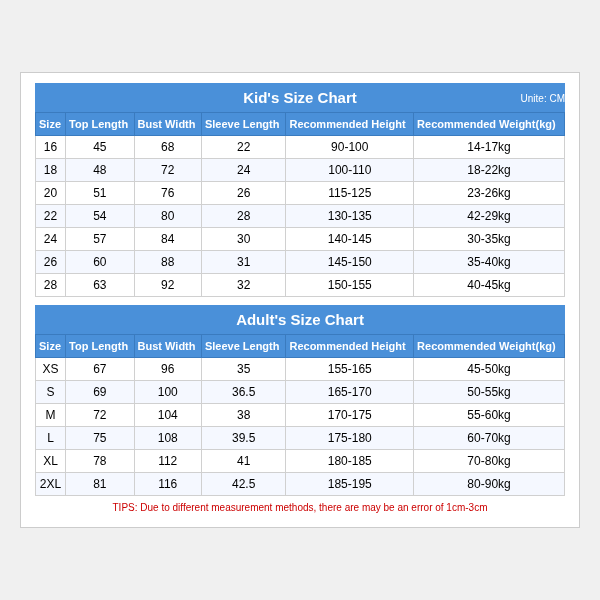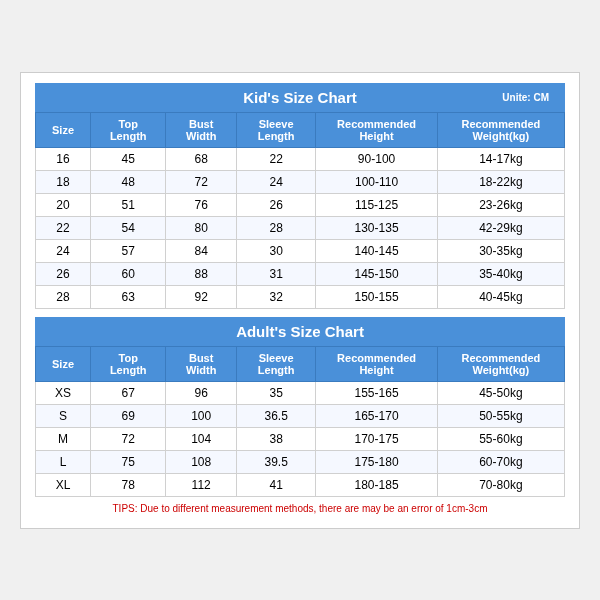--- a/index.html
+++ b/index.html
@@ -22,36 +22,36 @@
       text-align: center;
       font-size: 15px;
       font-weight: bold;
       background: #4a90d9;
       color: #fff;
       padding: 6px 0;
       position: relative;
     }
     .unit-label {
       position: absolute;
-      right: 16px;
+      right: 0;
       top: 50%;
       transform: translateY(-50%);
       font-size: 10px;
-      font-weight: bold;
+      font-weight: normal;
     }
     table {
       width: 100%;
       border-collapse: collapse;
       font-size: 12px;
     }
     table th {
       background: #4a90d9;
       color: #fff;
-      text-align: center;
-      padding: 5px 16px;
+      text-align: left;
+      padding: 5px 3px;
       border: 1px solid #3a7bbf;
       font-weight: bold;
       font-size: 11px;
     }
     table td {
       text-align: center;
       padding: 4px 3px;
       border: 1px solid #d0d0d0;
       font-size: 12px;
     }
@@ -203,18 +203,26 @@
             <td>60-70kg</td>
           </tr>
           <tr>
             <td class="bold-td">XL</td>
             <td>78</td>
             <td>112</td>
             <td>41</td>
             <td>180-185</td>
             <td>70-80kg</td>
           </tr>
+          <tr>
+            <td class="bold-td">2XL</td>
+            <td>81</td>
+            <td>116</td>
+            <td>42.5</td>
+            <td>185-195</td>
+            <td>80-90kg</td>
+          </tr>
         </tbody>
     </table>
   </div>
 
   <div class="tips">TIPS: Due to different measurement methods, there are may be an error of 1cm-3cm</div>
 </div>
 
 </body></html>

